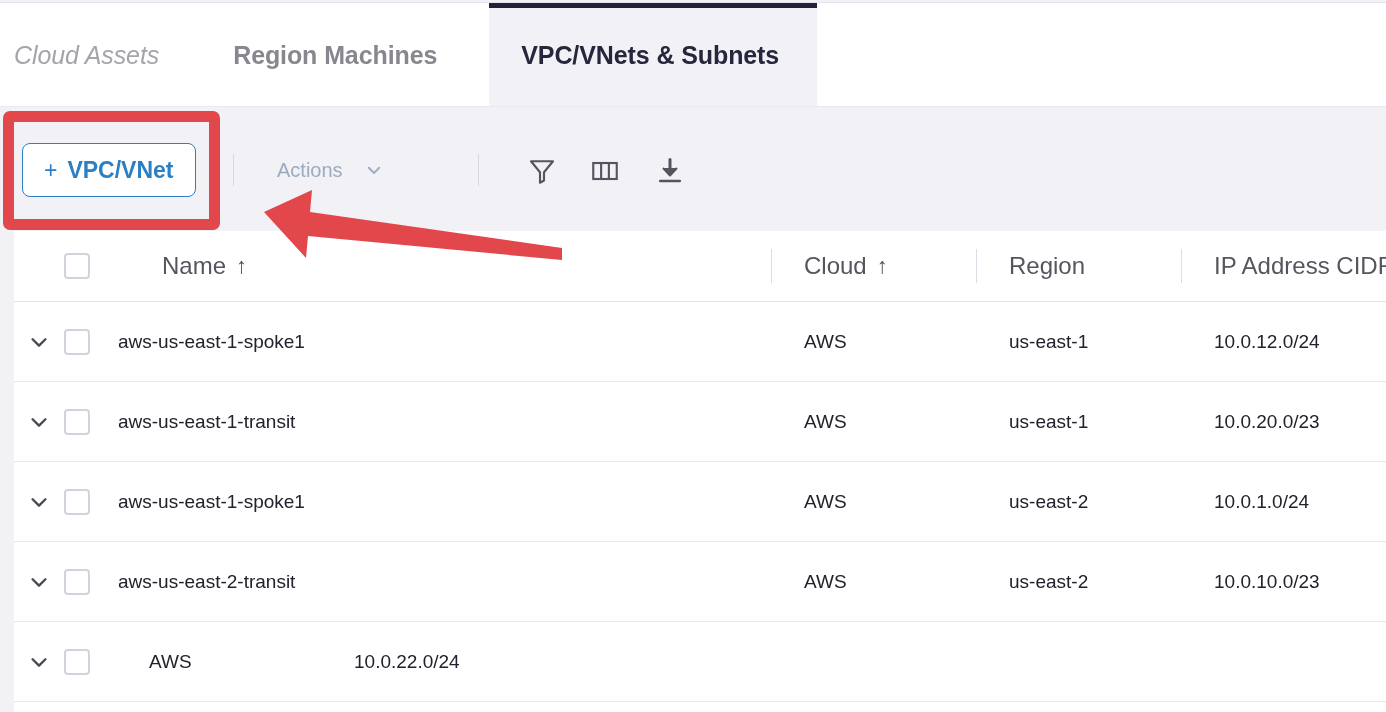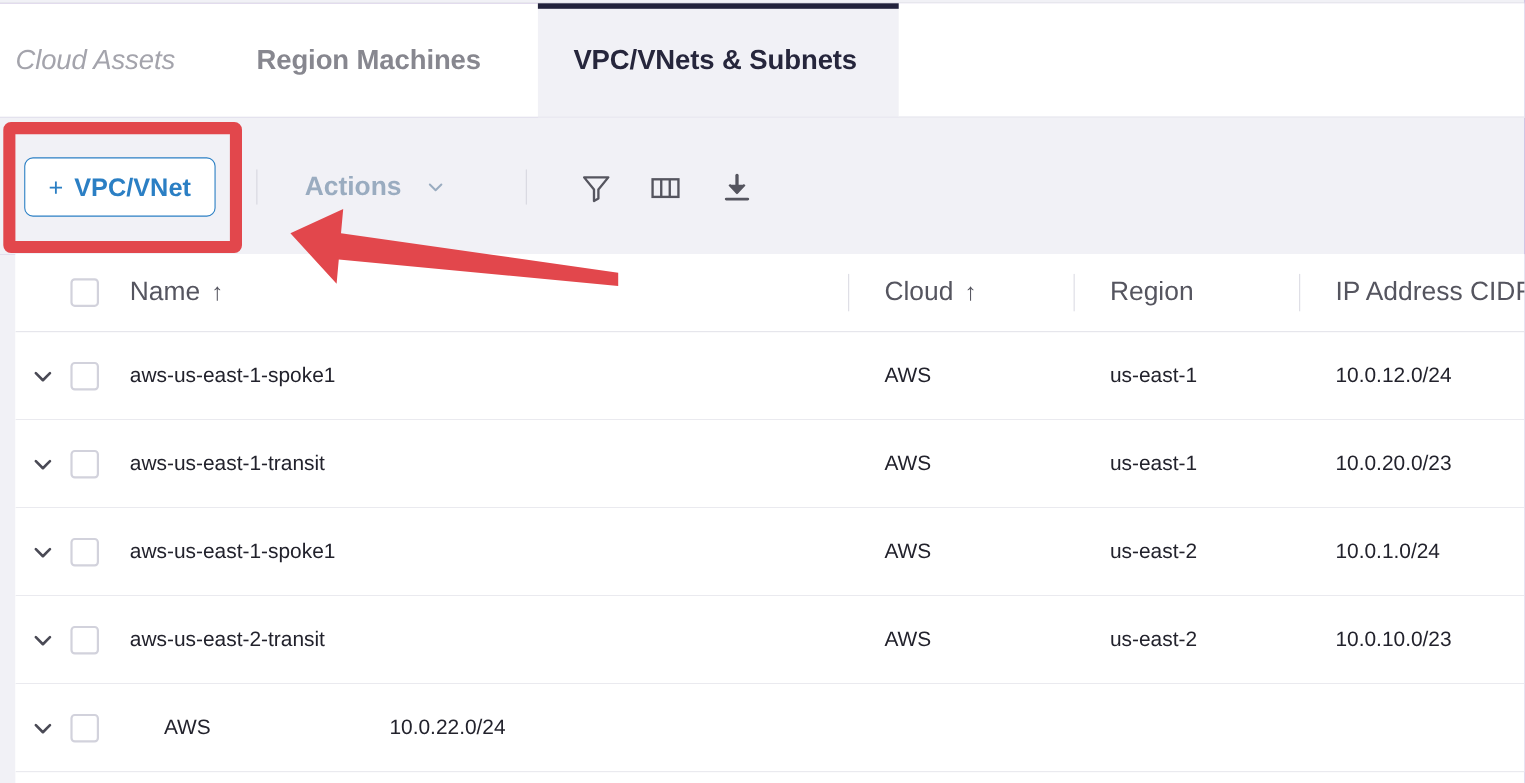--- a/index.html
+++ b/index.html
@@ -11,20 +11,21 @@
     background: #ffffff;
     font-family: "Liberation Sans", sans-serif;
     -webkit-font-smoothing: antialiased;
   }
 
   #app {
     position: relative;
     width: 1386px;
     height: 712px;
     background: #4c1d95;
+    border-radius: 27px;
   }
 
   
   .top-hairline {
     position: absolute;
     left: 0; top: 0;
     width: 1386px; height: 3px;
     background: #f1f1f6;
     border-bottom: 1px solid #e4e4ea;
   }
@@ -139,22 +140,22 @@
 
   .actions-group {
     position: absolute;
     left: 277px; top: 152px;
     display: flex;
     align-items: center;
     gap: 22px;
     cursor: default;
   }
   .actions-label {
-    font-size: 24px;
-    font-weight: 700;
+    font-size: 20px;
+    font-weight: 400;
     color: #9aacc0;
     line-height: 36px;
     white-space: nowrap;
   }
   .chev-sm {
     display: block;
     width: 18px; height: 18px;
   }
 
   .icon-btn {
@@ -215,21 +216,21 @@
 
   .th-text {
     display: inline-flex;
     align-items: center;
     gap: 10px;
     font-size: 24px;
     font-weight: 400;
     color: #55555f;
     white-space: nowrap;
   }
-  .thead .col-name .th-text { padding-left: 2px; }
+  .thead .col-name .th-text { padding-left: 2px; margin-left: 44px; }
   .thead .col-cloud .th-text,
   .thead .col-region .th-text,
   .thead .col-cidr .th-text { padding-left: 33px; }
 
   .sort-arrow {
     display: inline-block;
     font-size: 22px;
     color: #55555f;
     line-height: 1;
   }

